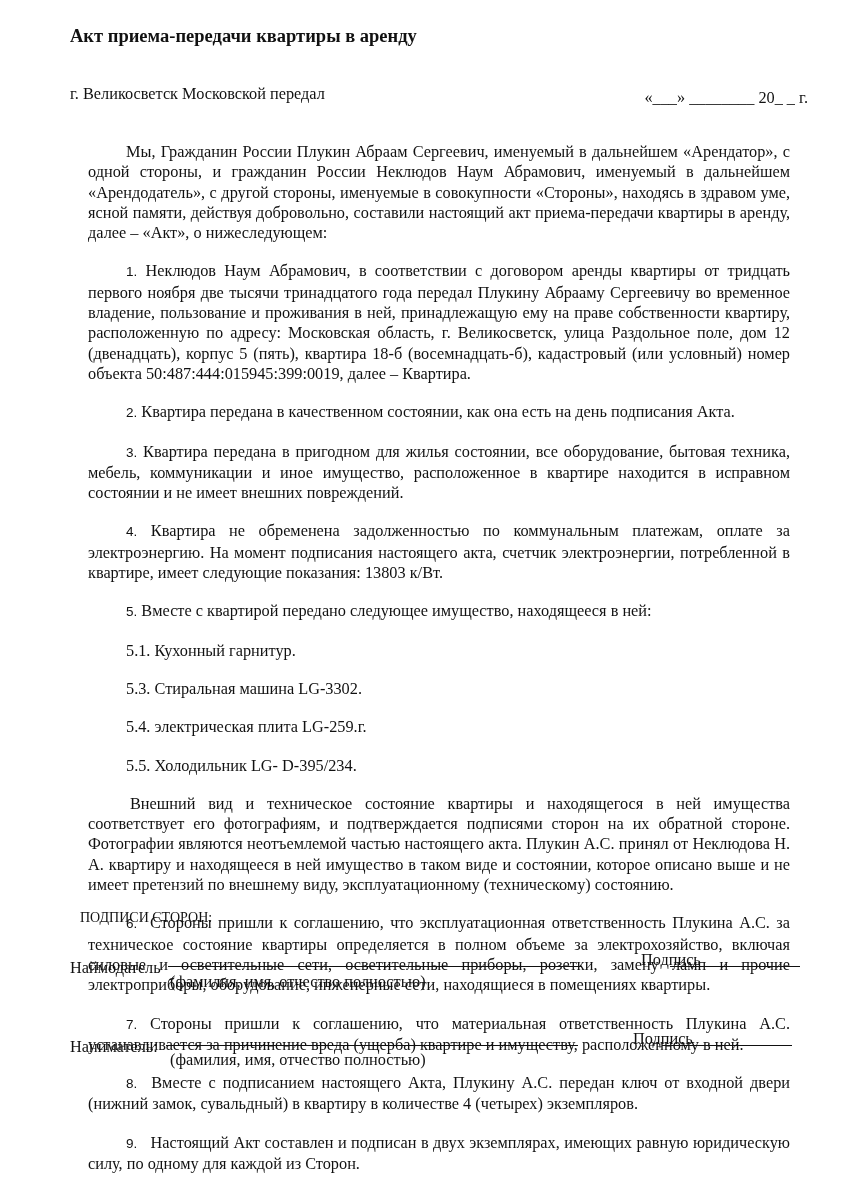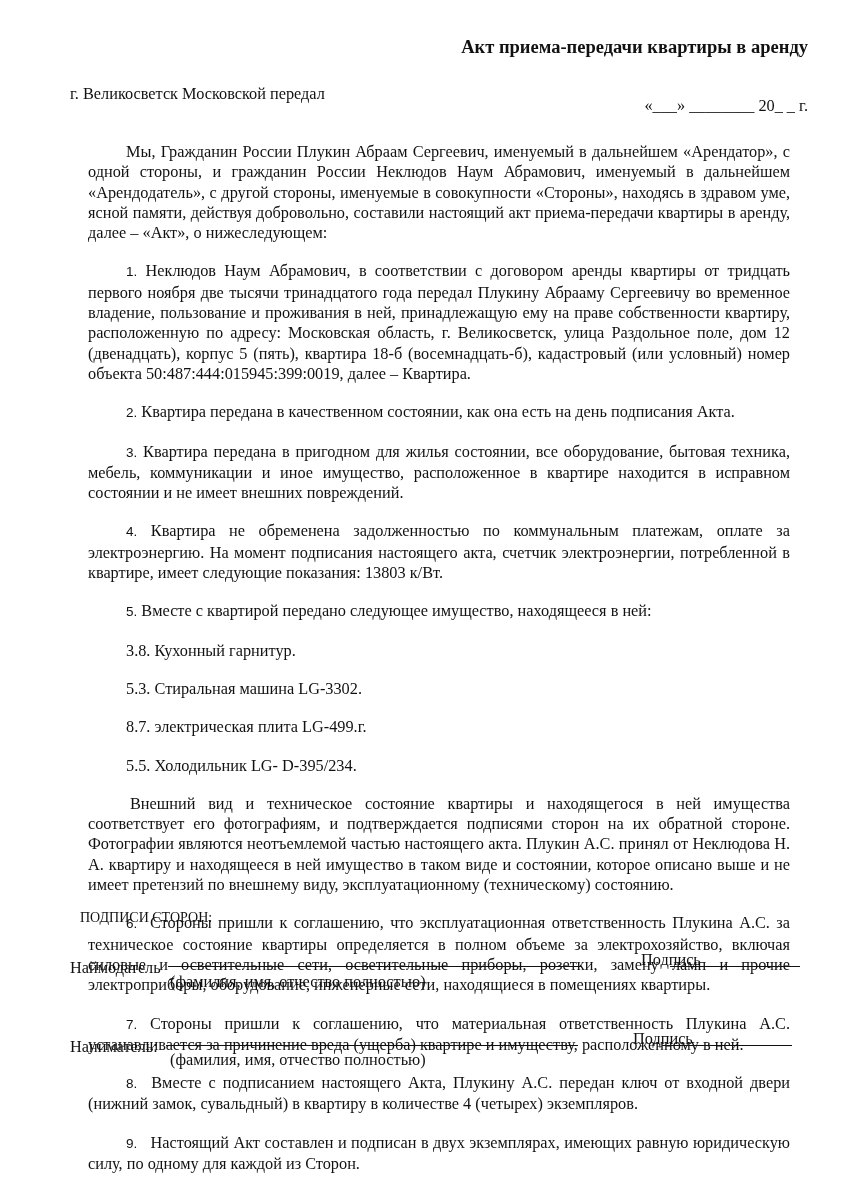--- a/index.html
+++ b/index.html
@@ -4,26 +4,26 @@
 <style>
   html, body { margin: 0; padding: 0; background: #ffffff; }
   body {
     width: 849px; height: 1200px; position: relative; overflow: hidden;
     font-family: "Liberation Serif", "DejaVu Serif", serif;
     color: #111111;
     font-size: 16.3px;
   }
   .page { position: absolute; left: 70px; top: 0; width: 738px; }
   .title {
-    position: absolute; left: 0; top: 37px; width: 738px; text-align: right;
+    position: absolute; left: 0; top: 26px; width: 738px; text-align: left;
     font-weight: bold; font-size: 18.5px;
   }
   .place-row { position: absolute; left: 0; top: 84px; width: 738px; height: 22px; }
   .place { position: absolute; left: 0; top: 0; }
-  .date { position: absolute; right: 0; top: 12px; margin-left: 20px; }
+  .date { position: absolute; right: 0; top: 4px; margin-left: 20px; }
   .body-text { position: absolute; left: 0; top: 124px; width: 738px; line-height: 20.3px; }
   p { margin: 18px; text-align: justify; text-align-last: left; }
   .indent { text-indent: 38px; }
   .item { padding-left: 38px; }
   .sub-item { padding-left: 38px; }
   .num { font-family: "Liberation Sans", "DejaVu Sans", sans-serif; font-size: 13.5px; }
   .sig-title {
     position: absolute; left: 10px; top: 910px; font-weight: normal; font-size: 14px;
   }
   .sig-row { position: absolute; left: 0; width: 738px; height: 22px; }
@@ -48,23 +48,23 @@
 
   <div class="body-text">
     <p class="indent">Мы, Гражданин России Плукин Абраам Сергеевич, именуемый в дальнейшем «Арендатор», с одной стороны, и гражданин России Неклюдов Наум Абрамович, именуемый в дальнейшем «Арендодатель», с другой стороны, именуемые в совокупности «Стороны», находясь в здравом уме, ясной памяти, действуя добровольно, составили настоящий акт приема-передачи квартиры в аренду, далее – «Акт», о нижеследующем:</p>
 
     <p class="indent"><span class="num">1.</span> <span>Неклюдов Наум Абрамович, в соответствии с договором аренды квартиры от тридцать первого ноября две тысячи тринадцатого года передал Плукину Абрааму Сергеевичу во временное владение, пользование и проживания в ней, принадлежащую ему на праве собственности квартиру, расположенную по адресу: Московская область, г. Великосветск, улица Раздольное поле, дом 12 (двенадцать), корпус 5 (пять), квартира 18-б (восемнадцать-б), кадастровый (или условный) номер объекта 50:487:444:015945:399:0019, далее – Квартира.</span></p>
     <p class="indent"><span class="num">2.</span> <span>Квартира передана в качественном состоянии, как она есть на день подписания Акта.</span></p>
     <p class="indent"><span class="num">3.</span> <span>Квартира передана в пригодном для жилья состоянии, все оборудование, бытовая техника, мебель, коммуникации и иное имущество, расположенное в квартире находится в исправном состоянии и не имеет внешних повреждений.</span></p>
     <p class="indent"><span class="num">4.</span> <span>Квартира не обременена задолженностью по коммунальным платежам, оплате за электроэнергию. На момент подписания настоящего акта, счетчик электроэнергии, потребленной в квартире, имеет следующие показания: 13803 к/Вт.</span></p>
     <p class="item"><span class="num">5.</span> <span>Вместе с квартирой передано следующее имущество, находящееся в ней:</span></p>
 
-    <p class="sub-item">3.8. Кухонный гарнитур.</p>
+    <p class="sub-item">5.1. Кухонный гарнитур.</p>
     <p class="sub-item">5.3. Стиральная машина LG-3302.</p>
-    <p class="sub-item">8.7. электрическая плита LG-499.г.</p>
+    <p class="sub-item">5.4. электрическая плита LG-259.г.</p>
     <p class="sub-item">5.5. Холодильник LG- D-395/234.</p>
 
     <p class="indent" style="text-indent:42px">Внешний вид и техническое состояние квартиры и находящегося в ней имущества соответствует его фотографиям, и подтверждается подписями сторон на их обратной стороне. Фотографии являются неотъемлемой частью настоящего акта. Плукин А.С. принял от Неклюдова Н. А. квартиру и находящееся в ней имущество в таком виде и состоянии, которое описано выше и не имеет претензий по внешнему виду, эксплуатационному (техническому) состоянию.</p>
 
     <p class="indent"><span class="num">6.</span>&nbsp; <span>Стороны пришли к соглашению, что эксплуатационная ответственность Плукина А.С.  за техническое состояние квартиры определяется в полном объеме за электрохозяйство, включая силовые и осветительные сети, осветительные приборы, розетки, замену ламп и прочие электроприборы, оборудование, инженерные сети, находящиеся в помещениях квартиры.</span></p>
     <p class="indent"><span class="num">7.</span> <span>Стороны пришли к соглашению, что материальная ответственность Плукина А.С. устанавливается за причинение вреда (ущерба) квартире и имуществу, расположенному в ней.</span></p>
     <p class="indent"><span class="num">8.</span>&nbsp; <span>Вместе с подписанием настоящего Акта, Плукину А.С.  передан ключ от входной двери (нижний замок, сувальдный) в квартиру в количестве 4 (четырех) экземпляров.</span></p>
     <p class="indent"><span class="num">9.</span>&nbsp;&nbsp; <span>Настоящий Акт составлен и подписан в двух экземплярах, имеющих равную юридическую силу, по одному для каждой из Сторон.</span></p>
   </div>
 

